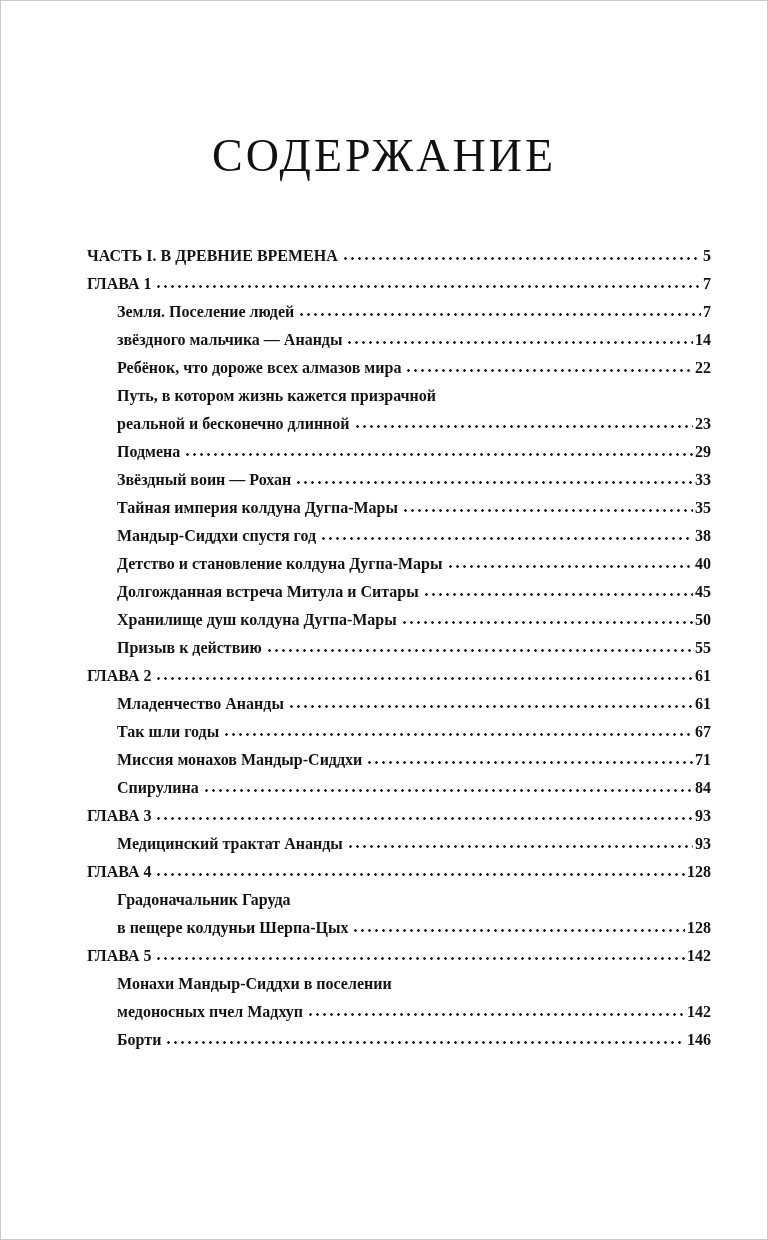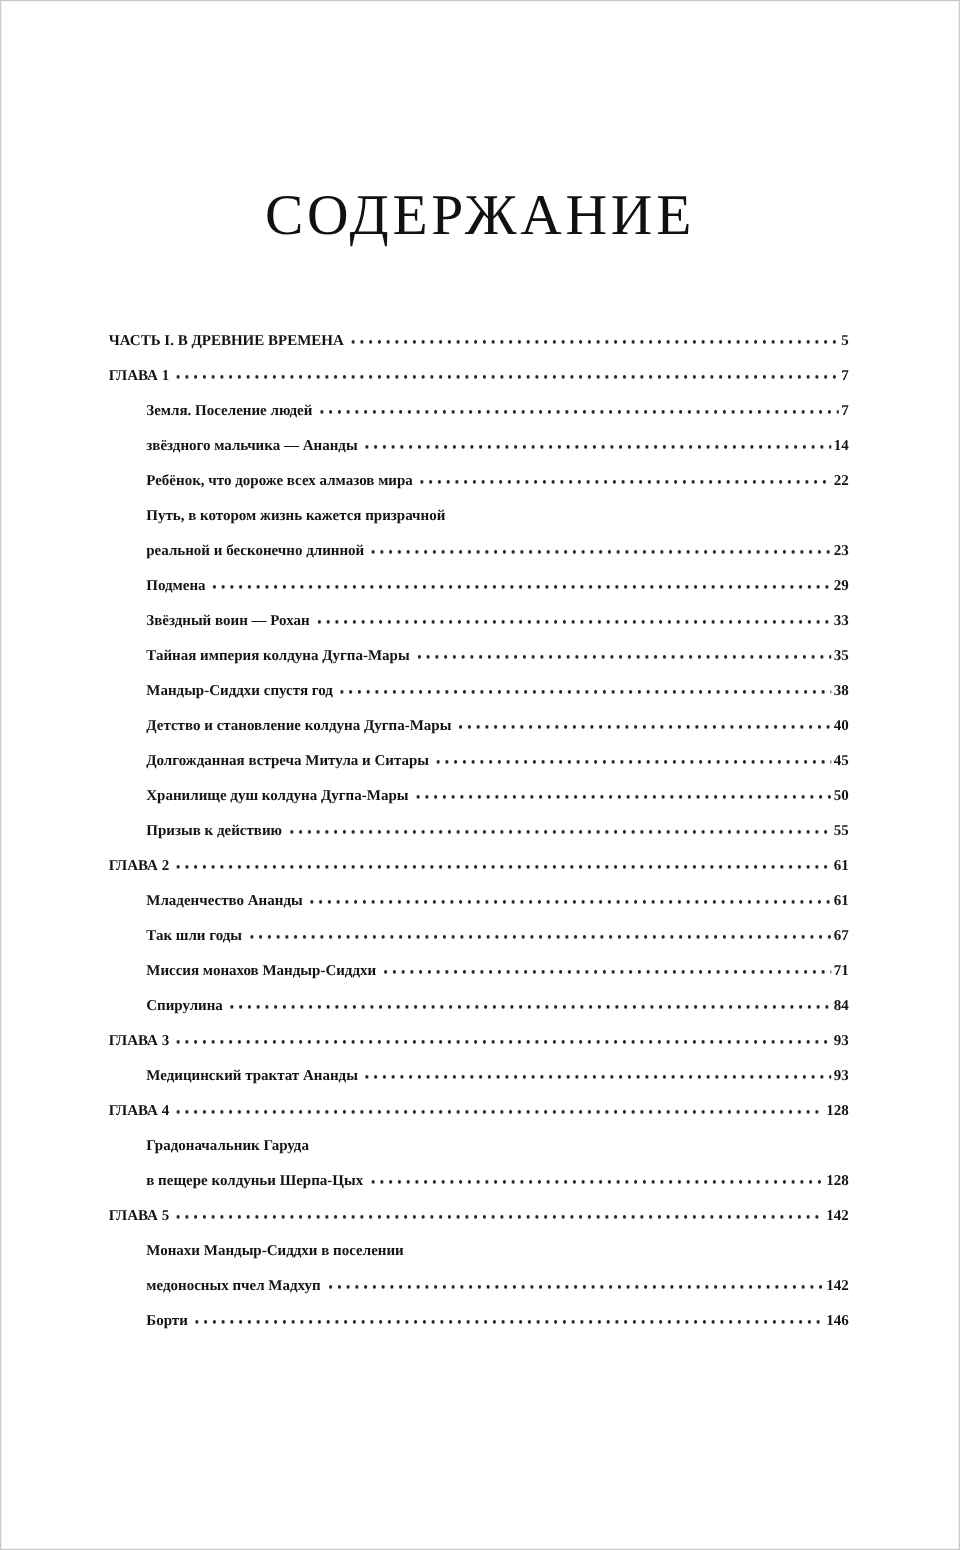--- a/index.html
+++ b/index.html
@@ -13,30 +13,30 @@
   .page {
     box-sizing: border-box;
     width: 768px;
     height: 1240px;
     border: 1px solid #c9c9c9;
     padding-top: 128px;
     background: #ffffff;
     overflow: hidden;
   }
   .title {
-    margin: 16px 0 60px 0;
+    margin: 0 0 60px 0;
     text-align: center;
     font-size: 46px;
     font-weight: 400;
     letter-spacing: 3px;
     color: #111111;
   }
   .toc {
-    padding: 0 88px 0 86px;
-    font-size: 12px;
+    padding: 0 56px 0 86px;
+    font-size: 16px;
     line-height: 28px;
     font-weight: 700;
   }
   .toc-entry { margin: 0; }
   .toc-entry.level-section .toc-line { padding-left: 30px; }
   .toc-line { margin: 0; }
   .toc-row {
     display: flex;
     align-items: baseline;
   }

